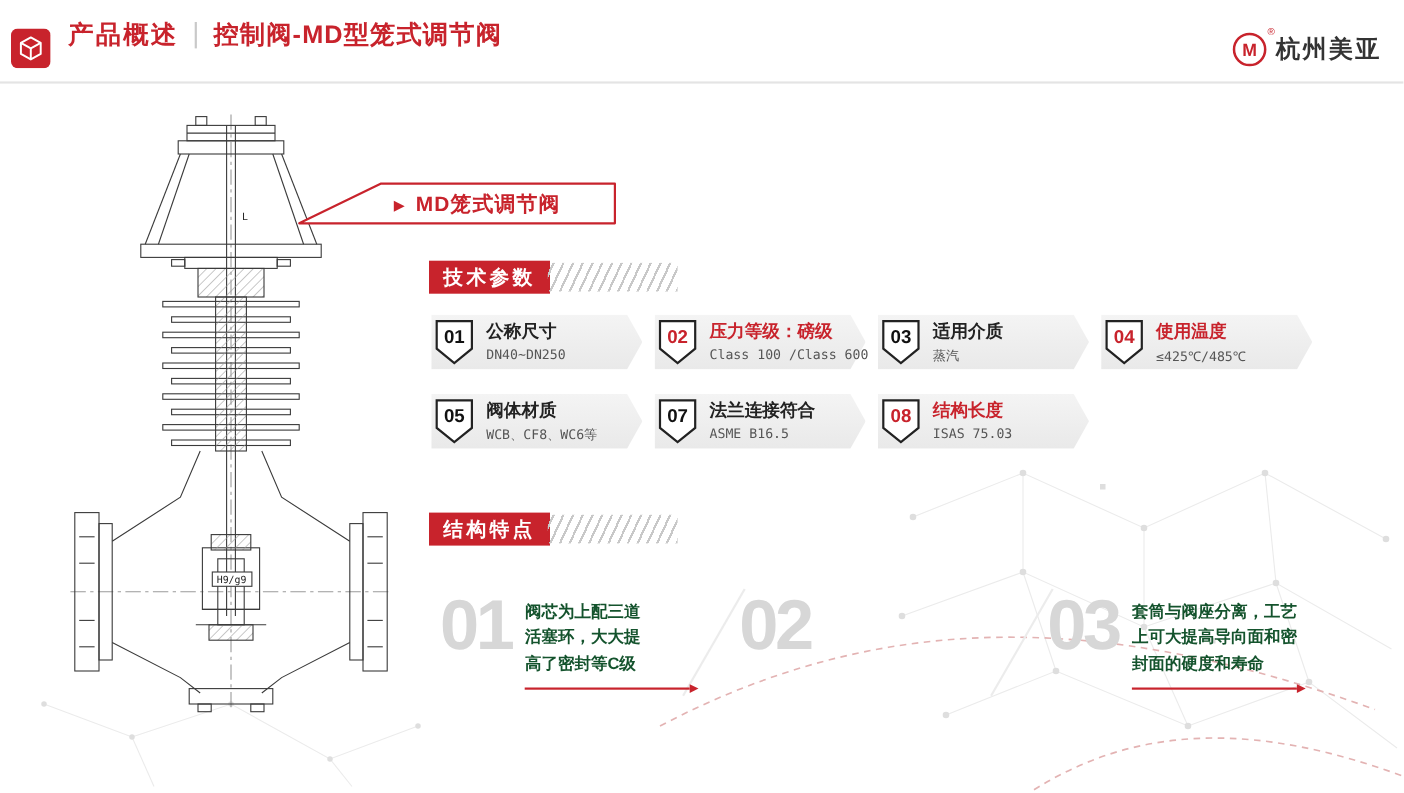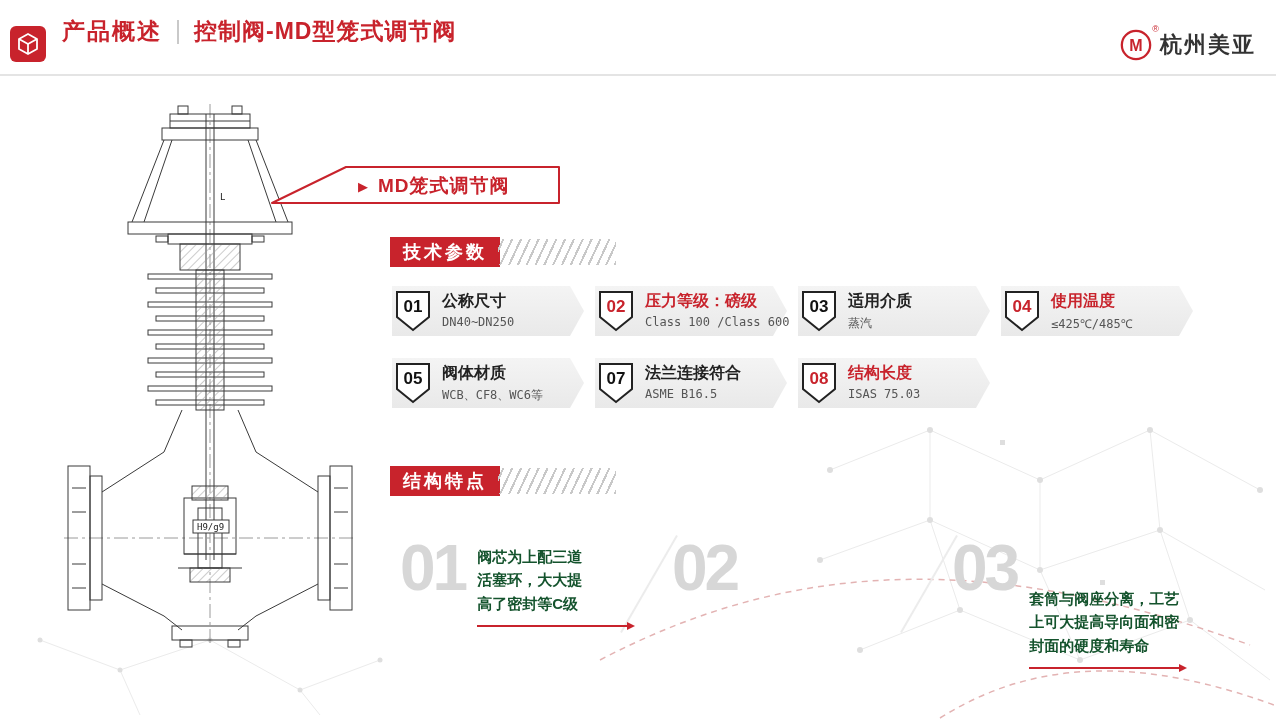--- a/index.html
+++ b/index.html
@@ -49,21 +49,21 @@
   .param-label{ position:absolute; left:54px; top:8px; font-size:16px; font-weight:bold; color:#222; white-space:nowrap; }
   .param-value{ position:absolute; left:54px; top:32px; font-size:12px; color:#555;
     font-family:"DejaVu Sans Mono",monospace; white-space:nowrap; }
   .param.accent .param-num, .param.accent .param-label{ color:var(--red); }
   
   .features{ position:absolute; left:400px; top:540px; width:860px; height:130px; z-index:3; }
   .feature{ position:absolute; top:0; display:flex; align-items:flex-start; gap:12px; }
   #feature-1{ left:0; } #feature-2{ left:272px; } #feature-3{ left:552px; }
   .feature-num{ font-size:64px; font-weight:800; color:#d7d7d7; line-height:0.88; letter-spacing:-3px; }
   .feature-body{ padding-top:5px; }
-  #feature-1 .feature-body{ width:112px; } #feature-2 .feature-body{ width:154px; } #feature-3 .feature-body{ width:156px;margin-top:42px; }
+  #feature-1 .feature-body{ width:112px; } #feature-2 .feature-body{ width:154px; } #feature-3 .feature-body{ width:156px; }
   .feature-text{ font-size:15px; font-weight:bold; color:#14532d; line-height:1.55; }
   .feature-arrow{ margin-top:10px; width:150px; height:2px; background:var(--red); position:relative; }
   .feature-arrow::after{ content:''; position:absolute; right:-8px; top:-3px;
     border-left:8px solid var(--red); border-top:4px solid transparent; border-bottom:4px solid transparent; }
   .chev{ position:absolute; width:2px; height:112px; background:#ececec; transform:rotate(30deg); z-index:2; }
   #chev-1{ left:648px; top:528px; } #chev-2{ left:928px; top:528px; }
 </style>
 </head>
 <body>
 

